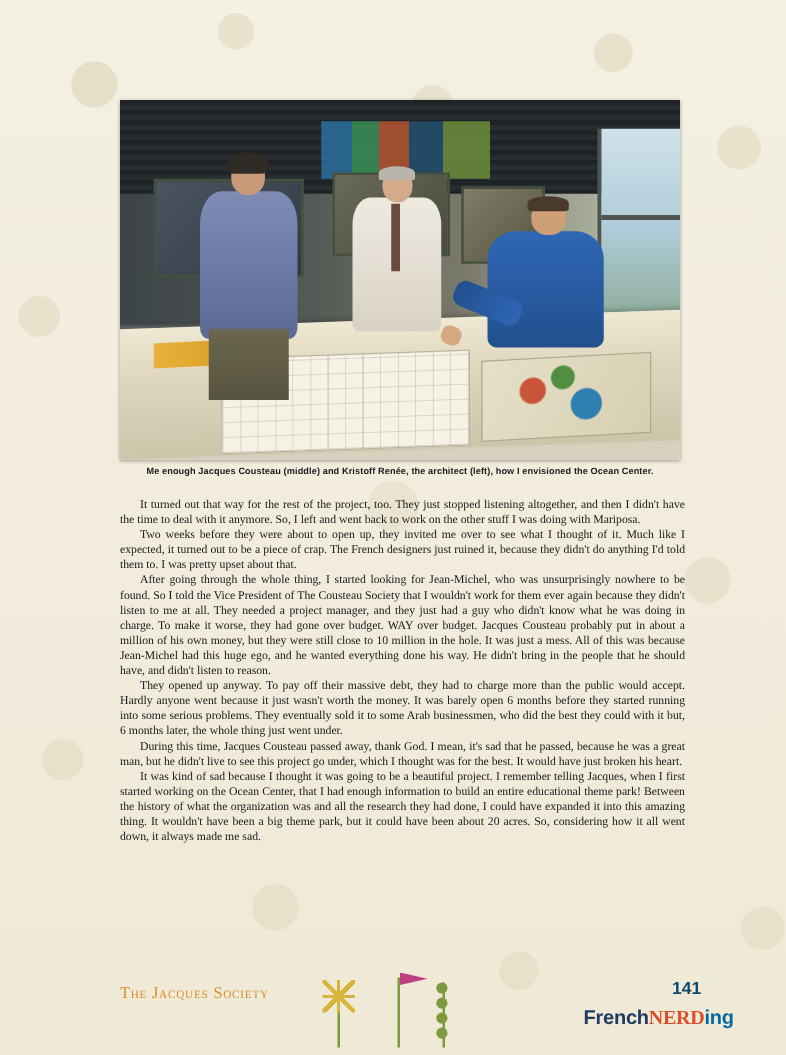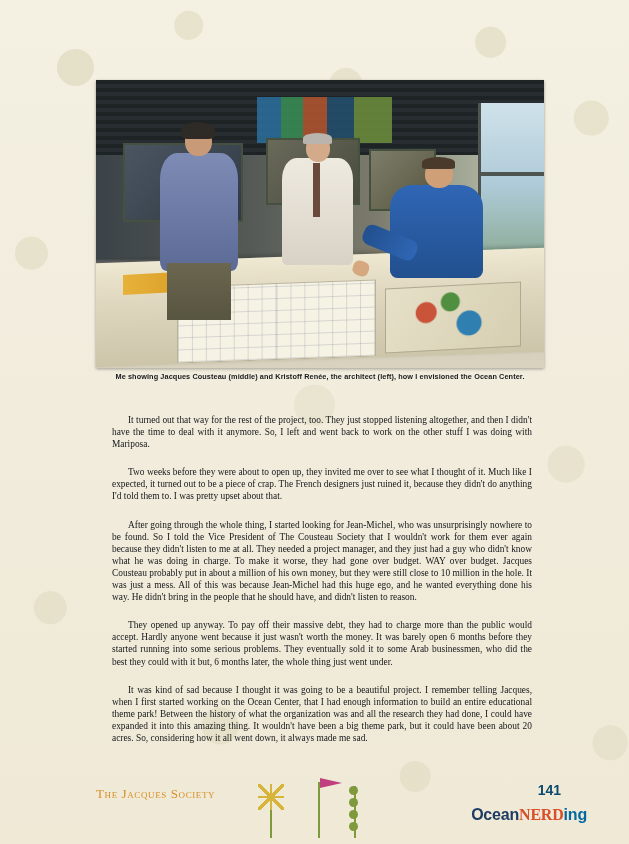--- a/index.html
+++ b/index.html
@@ -162,21 +162,21 @@
     left: 96px;
     top: 398px;
     width: 452px;
     font-size: 9.4px;
     line-height: 12.1px;
     color: #15171a;
     text-align: justify;
     font-family: "Liberation Serif", serif;
   }
   .body-text p {
-    margin: 16px;
+    margin: 0;
     text-indent: 16px;
   }
   .footer-left {
     position: absolute;
     left: 96px;
     top: 786px;
     font-family: "Liberation Serif", serif;
     font-variant: small-caps;
     font-size: 13px;
     letter-spacing: 0.6px;
@@ -285,27 +285,28 @@
       <div class="person p-right">
         <div class="body"></div>
         <div class="arm"></div>
         <div class="hand"></div>
         <div class="head"></div>
         <div class="hair"></div>
       </div>
     </div>
   </div>
 
-  <div class="caption">Me showing Jacques Cousteau (middle) and Kristoff Renée, the architect (left), how I envisioned the Ocean Center.</div>
+  <div class="caption">Me enough Jacques Cousteau (middle) and Kristoff Renée, the architect (left), how I envisioned the Ocean Center.</div>
 
   <div class="body-text">
     <p>It turned out that way for the rest of the project, too. They just stopped listening altogether, and then I didn't have the time to deal with it anymore. So, I left and went back to work on the other stuff I was doing with Mariposa.</p>
     <p>Two weeks before they were about to open up, they invited me over to see what I thought of it. Much like I expected, it turned out to be a piece of crap. The French designers just ruined it, because they didn't do anything I'd told them to. I was pretty upset about that.</p>
     <p>After going through the whole thing, I started looking for Jean-Michel, who was unsurprisingly nowhere to be found. So I told the Vice President of The Cousteau Society that I wouldn't work for them ever again because they didn't listen to me at all. They needed a project manager, and they just had a guy who didn't know what he was doing in charge. To make it worse, they had gone over budget. WAY over budget. Jacques Cousteau probably put in about a million of his own money, but they were still close to 10 million in the hole. It was just a mess. All of this was because Jean-Michel had this huge ego, and he wanted everything done his way. He didn't bring in the people that he should have, and didn't listen to reason.</p>
     <p>They opened up anyway. To pay off their massive debt, they had to charge more than the public would accept. Hardly anyone went because it just wasn't worth the money. It was barely open 6 months before they started running into some serious problems. They eventually sold it to some Arab businessmen, who did the best they could with it but, 6 months later, the whole thing just went under.</p>
+    <p>During this time, Jacques Cousteau passed away, thank God. I mean, it's sad that he passed, because he was a great man, but he didn't live to see this project go under, which I thought was for the best. It would have just broken his heart.</p>
     <p>It was kind of sad because I thought it was going to be a beautiful project. I remember telling Jacques, when I first started working on the Ocean Center, that I had enough information to build an entire educational theme park! Between the history of what the organization was and all the research they had done, I could have expanded it into this amazing thing. It wouldn't have been a big theme park, but it could have been about 20 acres. So, considering how it all went down, it always made me sad.</p>
   </div>
 
   <div class="footer-left">The Jacques Society</div>
 
   <div class="plants">
     <div class="stem s1"></div>
     <div class="stem s2"></div>
     <div class="stem s3"></div>
     <div class="burst"></div>
@@ -314,16 +315,16 @@
       <div class="dot"></div>
       <div class="dot"></div>
       <div class="dot"></div>
       <div class="dot"></div>
     </div>
   </div>
 
   <div class="page-num">141</div>
 
   <div class="logo">
-    <span>Ocean</span><span class="nerd">NERD</span><span class="ing">ing</span>
+    <span>French</span><span class="nerd">NERD</span><span class="ing">ing</span>
   </div>
 
 </div>
 
 </body></html>

